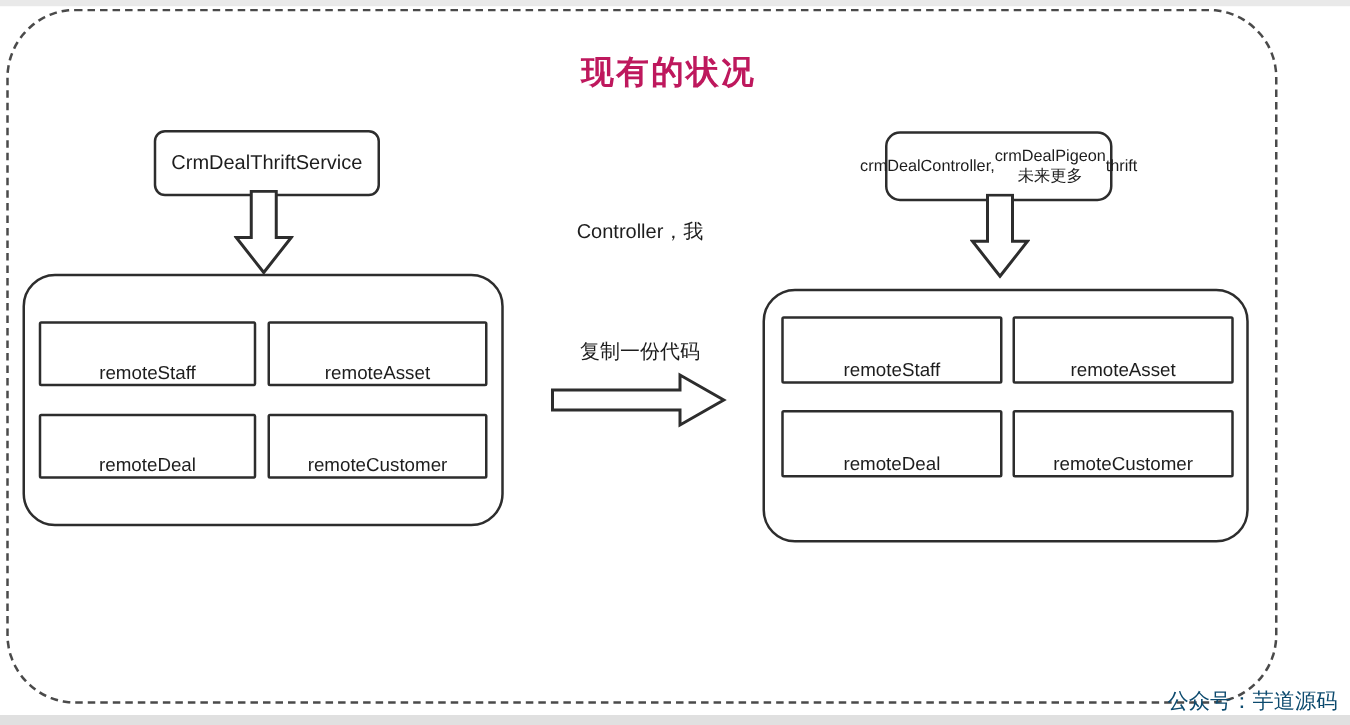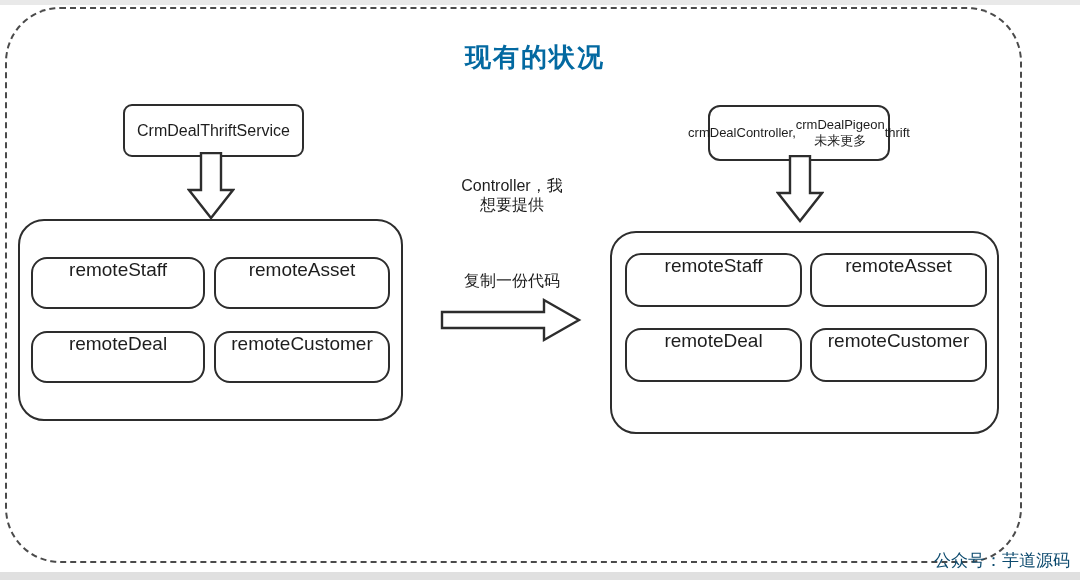--- a/index.html
+++ b/index.html
@@ -86,26 +86,26 @@
   }
   .group-right {
     left: 610px;
     top: 231px;
     width: 385px;
     height: 199px;
   }
   .remote-box {
     position: absolute;
     border: 2px solid #2d2d2d;
-    border-radius: 16px;
+    border-radius: 2px;
     background: #ffffff;
     display: flex;
-    align-items: flex-start;
+    align-items: flex-end;
     justify-content: center;
-    font-size: 19px;
+    font-size: 15px;
   }
   .group-left .r1 { top: 36px; }
   .group-left .r2 { top: 110px; }
   .group-left .c1 { left: 11px; width: 170px; height: 48px; }
   .group-left .c2 { left: 194px; width: 172px; height: 48px; }
   .group-right .r1 { top: 20px; }
   .group-right .r2 { top: 95px; }
   .group-right .c1 { left: 13px; width: 173px; height: 50px; }
   .group-right .c2 { left: 198px; width: 173px; height: 50px; }
 
@@ -145,21 +145,21 @@
   }
 </style>
 </head>
 <body>
 
 <div class="edge-strip top"></div>
 <div class="edge-strip bottom"></div>
 
 <div class="dashed-frame"></div>
 
-<div class="diagram-title" style="color:#0369a1;">现有的状况</div>
+<div class="diagram-title" style="color:#be185d;">现有的状况</div>
 
 <div class="node service-left">
   <span>CrmDealThriftService</span>
 </div>
 
 <svg class="arrow-svg arrow-down-left" width="48" height="68" viewBox="0 0 48 68">
   <polygon points="14,1 34,1 34,38 46,38 24,66 2,38 14,38" fill="#ffffff" stroke="#2d2d2d" stroke-width="2.4" stroke-linejoin="miter"></polygon>
 </svg>
 
 <div class="group-container group-left">
@@ -172,21 +172,20 @@
   <div class="remote-box r2 c1">
     <span>remoteDeal</span>
   </div>
   <div class="remote-box r2 c2">
     <span>remoteCustomer</span>
   </div>
 </div>
 
 <div class="mid-note">
   <span>Controller，我</span>
-  <span>想要提供</span>
 </div>
 
 <div class="mid-action">复制一份代码</div>
 
 <svg class="arrow-svg arrow-right-mid" width="142" height="46" viewBox="0 0 142 46">
   <polygon points="2,15 104,15 104,3 139,23 104,43 104,31 2,31" fill="#ffffff" stroke="#2d2d2d" stroke-width="2.4" stroke-linejoin="miter"></polygon>
 </svg>
 
 <div class="node service-right">
   <span>crmDealController,</span>

